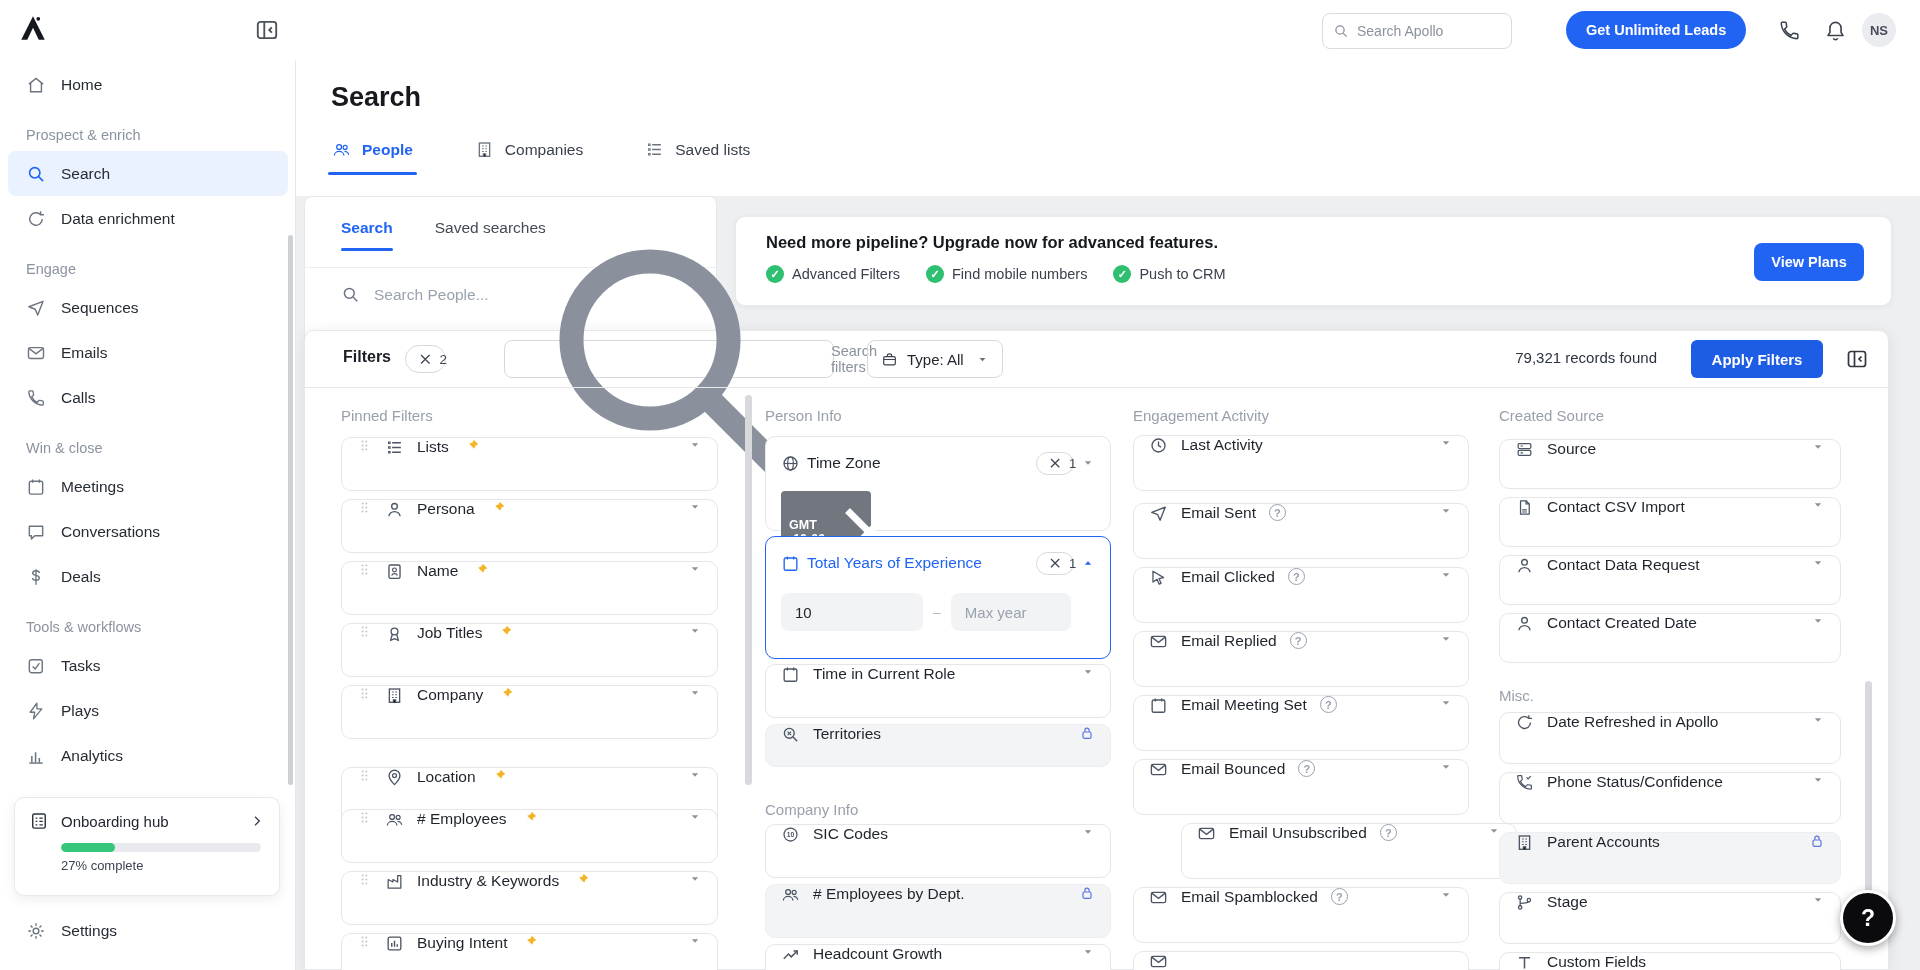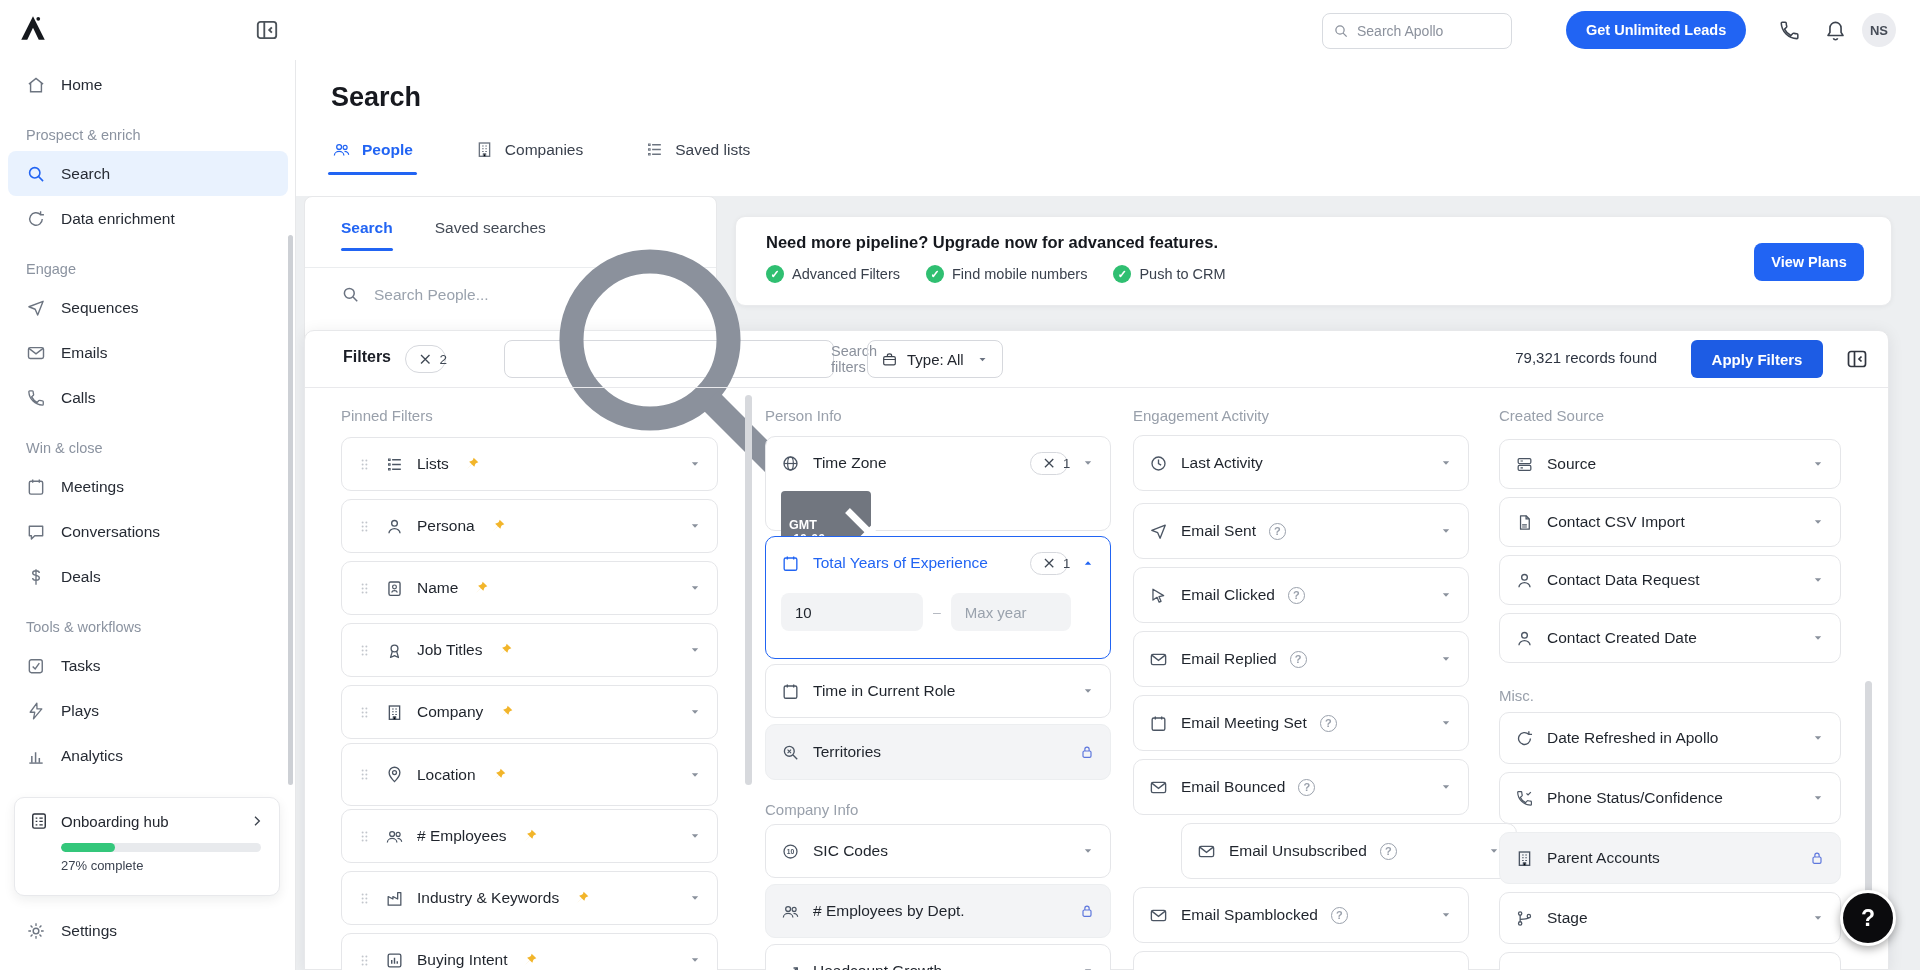--- a/index.html
+++ b/index.html
@@ -80,34 +80,34 @@
   .ftype { position:absolute; left:562px; top:9px; height:38px; border:1px solid #d6d8dd; border-radius:8px; display:flex; align-items:center; gap:9px; padding:0 13px; cursor:pointer; color:#23272f; }
   .ftype .nic { width:17px; height:17px; color:#3c434e; }
   .ftype span { font-size:15px; }
   .ftype .car { width:13px; height:13px; color:#6a7280; margin-left:3px; }
   .frecords { position:absolute; right:231px; top:18px; font-size:15px; color:#2c3340; }
   .fapply { position:absolute; left:1386px; top:9px; width:132px; height:38px; background:#1d5ce4; border:none; border-radius:6px; color:#fff; font-size:15px; font-weight:700; cursor:pointer; }
   .fcollapse { position:absolute; left:1540px; top:16px; width:24px; height:24px; color:#30353f; cursor:pointer; }
   .fdivider { position:absolute; left:0; top:56px; width:100%; height:1px; background:#e9e9ec; }
   .fcols { position:absolute; left:0; top:56px; width:100%; height:583px; overflow:hidden; }
   .fcol-header { position:absolute; font-size:15px; color:#99a0ab; }
-  .fcard { position:absolute; background:#fff; border:1px solid #e5e6e9; border-radius:10px; display:flex; align-items:center; gap:13px; padding:7px 15px; cursor:pointer; }
+  .fcard { position:absolute; background:#fff; border:1px solid #e5e6e9; border-radius:10px; display:flex; align-items:flex-start; gap:13px; padding:0 15px; cursor:pointer; }
   .fcard .cic { width:19px; height:19px; color:#4b5563; }
   .fcard .lbl { font-size:15.5px; color:#1f242c; }
   .fcard .drag { width:15px; height:15px; color:#c2c6cc; cursor:grab; }
   .fcard .pin { width:16px; height:16px; color:#f2b52a; margin-left:2px; }
   .fcard .car { width:14px; height:14px; color:#8a919c; margin-left:auto; }
   .fcard.locked { background:#f3f4f6; border-color:#eceef0; }
   .fcard .lock { width:16px; height:16px; color:#5e77dd; margin-left:auto; }
   .helpq { width:17px; height:17px; border:1.5px solid #9aa1ac; border-radius:50%; color:#9aa1ac; font-size:11px; font-weight:700; display:inline-flex; align-items:center; justify-content:center; flex:none; }
   .badge-pill { display:inline-flex; align-items:center; gap:7px; border:1px solid #d6d8dd; border-radius:999px; padding:3px 11px; margin-left:auto; cursor:pointer; color:#3f4854; }
   .badge-pill span { font-size:13px; }
   .vscroll { position:absolute; width:7px; background:#d7d9dd; border-radius:4px; }
   .tallcard { position:absolute; background:#fff; border:1px solid #e5e6e9; border-radius:10px; padding:0 15px; }
-  .tallcard .trow { display:flex; align-items:center; gap:13px; height:52px; cursor:pointer; }
+  .tallcard .trow { display:flex; align-items:center; gap:7px; height:52px; cursor:pointer; }
   .tallcard .cic { width:19px; height:19px; color:#4b5563; }
   .tallcard .lbl { font-size:15.5px; color:#1f242c; }
   .tallcard .car { width:14px; height:14px; color:#8a919c; }
   .gmt-tag { display:inline-flex; align-items:center; gap:7px; background:#71767f; color:#fff; border-radius:4px; padding:4px 8px; font-size:12.5px; font-weight:700; cursor:pointer; margin-top:2px; }
   .card-active { border:1.5px solid #2164f3; }
   .card-active .lbl { color:#2164f3; font-weight:500; }
   .card-active .cic { color:#2164f3; }
   .card-active .car { color:#2164f3; }
   .range-row { display:flex; align-items:center; gap:10px; margin-top:4px; }
   .range-input { width:142px; height:38px; background:#f2f3f5; border:none; border-radius:8px; padding:0 14px; font-size:15px; color:#1f242c; font-family:"Liberation Sans",sans-serif; }
@@ -597,21 +597,21 @@
             <use href="#i-building"></use>
           </svg>
         <span class="lbl">Company</span>
         <svg class="ic pin" viewBox="0 0 24 24">
             <use href="#i-pin"></use>
           </svg>
         <svg class="ic car" viewBox="0 0 24 24">
             <use href="#i-caret-d"></use>
           </svg>
       </div>
-      <div class="fcard" style="left:36px; top:356px; width:377px; height:63px">
+      <div class="fcard" style="left:36px; top:380px; width:377px; height:63px">
         <svg class="ic drag" viewBox="0 0 24 24">
             <use href="#i-drag"></use>
           </svg>
         <svg class="ic cic" viewBox="0 0 24 24">
             <use href="#i-mappin"></use>
           </svg>
         <span class="lbl">Location</span>
         <svg class="ic pin" viewBox="0 0 24 24">
             <use href="#i-pin"></use>
           </svg>
@@ -718,21 +718,21 @@
 
       <div class="fcard" style="left:460px; top:277px; width:346px; height:54px">
         <svg class="ic cic" viewBox="0 0 24 24">
             <use href="#i-calendar"></use>
           </svg>
         <span class="lbl">Time in Current Role</span>
         <svg class="ic car" viewBox="0 0 24 24">
             <use href="#i-caret-d"></use>
           </svg>
       </div>
-      <div class="fcard locked" style="left:460px; top:337px; width:346px; height:56px">
+      <div class="fcard locked" style="left:460px; top:337px; width:346px; height:43px">
         <svg class="ic cic" viewBox="0 0 24 24">
             <use href="#i-searchx"></use>
           </svg>
         <span class="lbl">Territories</span>
         <svg class="ic lock" viewBox="0 0 24 24">
             <use href="#i-lock"></use>
           </svg>
       </div>
 
       <div class="fcol-header" style="left:460px; top:414px">Company Info</div>

